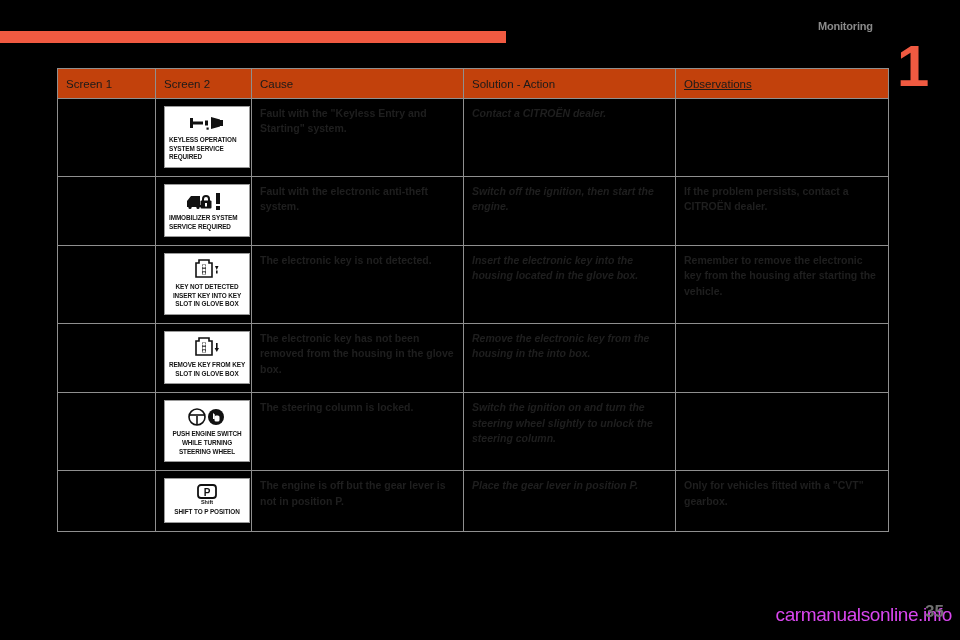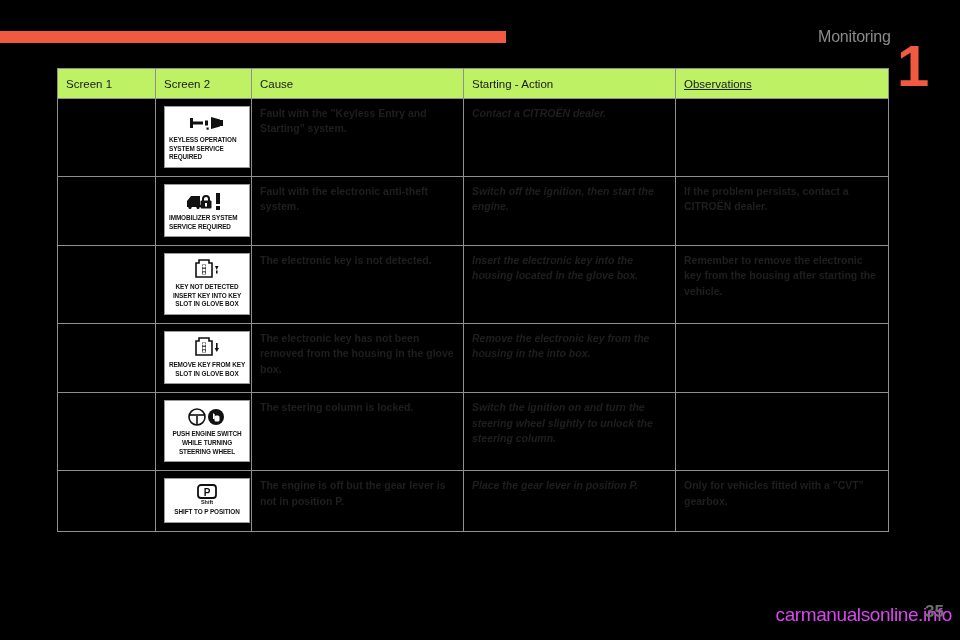--- a/index.html
+++ b/index.html
@@ -34,25 +34,24 @@
     font-size: 58px;
     font-weight: bold;
     line-height: 48px;
     font-family: "Liberation Sans", sans-serif;
   }
   .section-title {
     position: absolute;
     left: 818px;
     top: 20px;
     color: #8a8a8a;
-    font-size: 16px;
-    font-weight: normal;
+    font-size: 11px;
+    font-weight: bold;
     letter-spacing: -0.2px;
     filter: blur(0.7px);
-    margin-top: 8px;
   }
 
   
   .table-wrap {
     position: absolute;
     left: 57px;
     top: 68px;
     width: 831px;
   }
   table.fault-table {
@@ -61,21 +60,21 @@
     table-layout: fixed;
   }
   table.fault-table th,
   table.fault-table td {
     border: 1px solid #8f8f8f;
     vertical-align: top;
     padding: 7px 8px 8px 8px;
     box-sizing: border-box;
   }
   table.fault-table thead th {
-    background: #bef264;
+    background: #c2410c;
     color: #1a1a1a;
     font-size: 11.5px;
     font-weight: normal;
     text-align: left;
     height: 30px;
     vertical-align: middle;
     padding-top: 5px;
     padding-bottom: 5px;
   }
   table.fault-table tbody td {
@@ -152,21 +151,21 @@
 <div class="chapter-tab">1</div>
 <div class="section-title">Monitoring</div>
 
 <div class="table-wrap">
   <table class="fault-table">
     <thead>
       <tr>
         <th class="col-screen1">Screen 1</th>
         <th class="col-screen2">Screen 2</th>
         <th class="col-cause">Cause</th>
-        <th class="col-solution">Starting - Action</th>
+        <th class="col-solution">Solution - Action</th>
         <th class="col-obs">Observations</th>
       </tr>
     </thead>
     <tbody id="table-body">
         <tr>
           <td class="col-screen1"></td>
           <td class="col-screen2">
             <div class="msg-box">
               <div class="msg-icon">
                 <svg width="40" height="16" viewBox="0 0 40 16">

